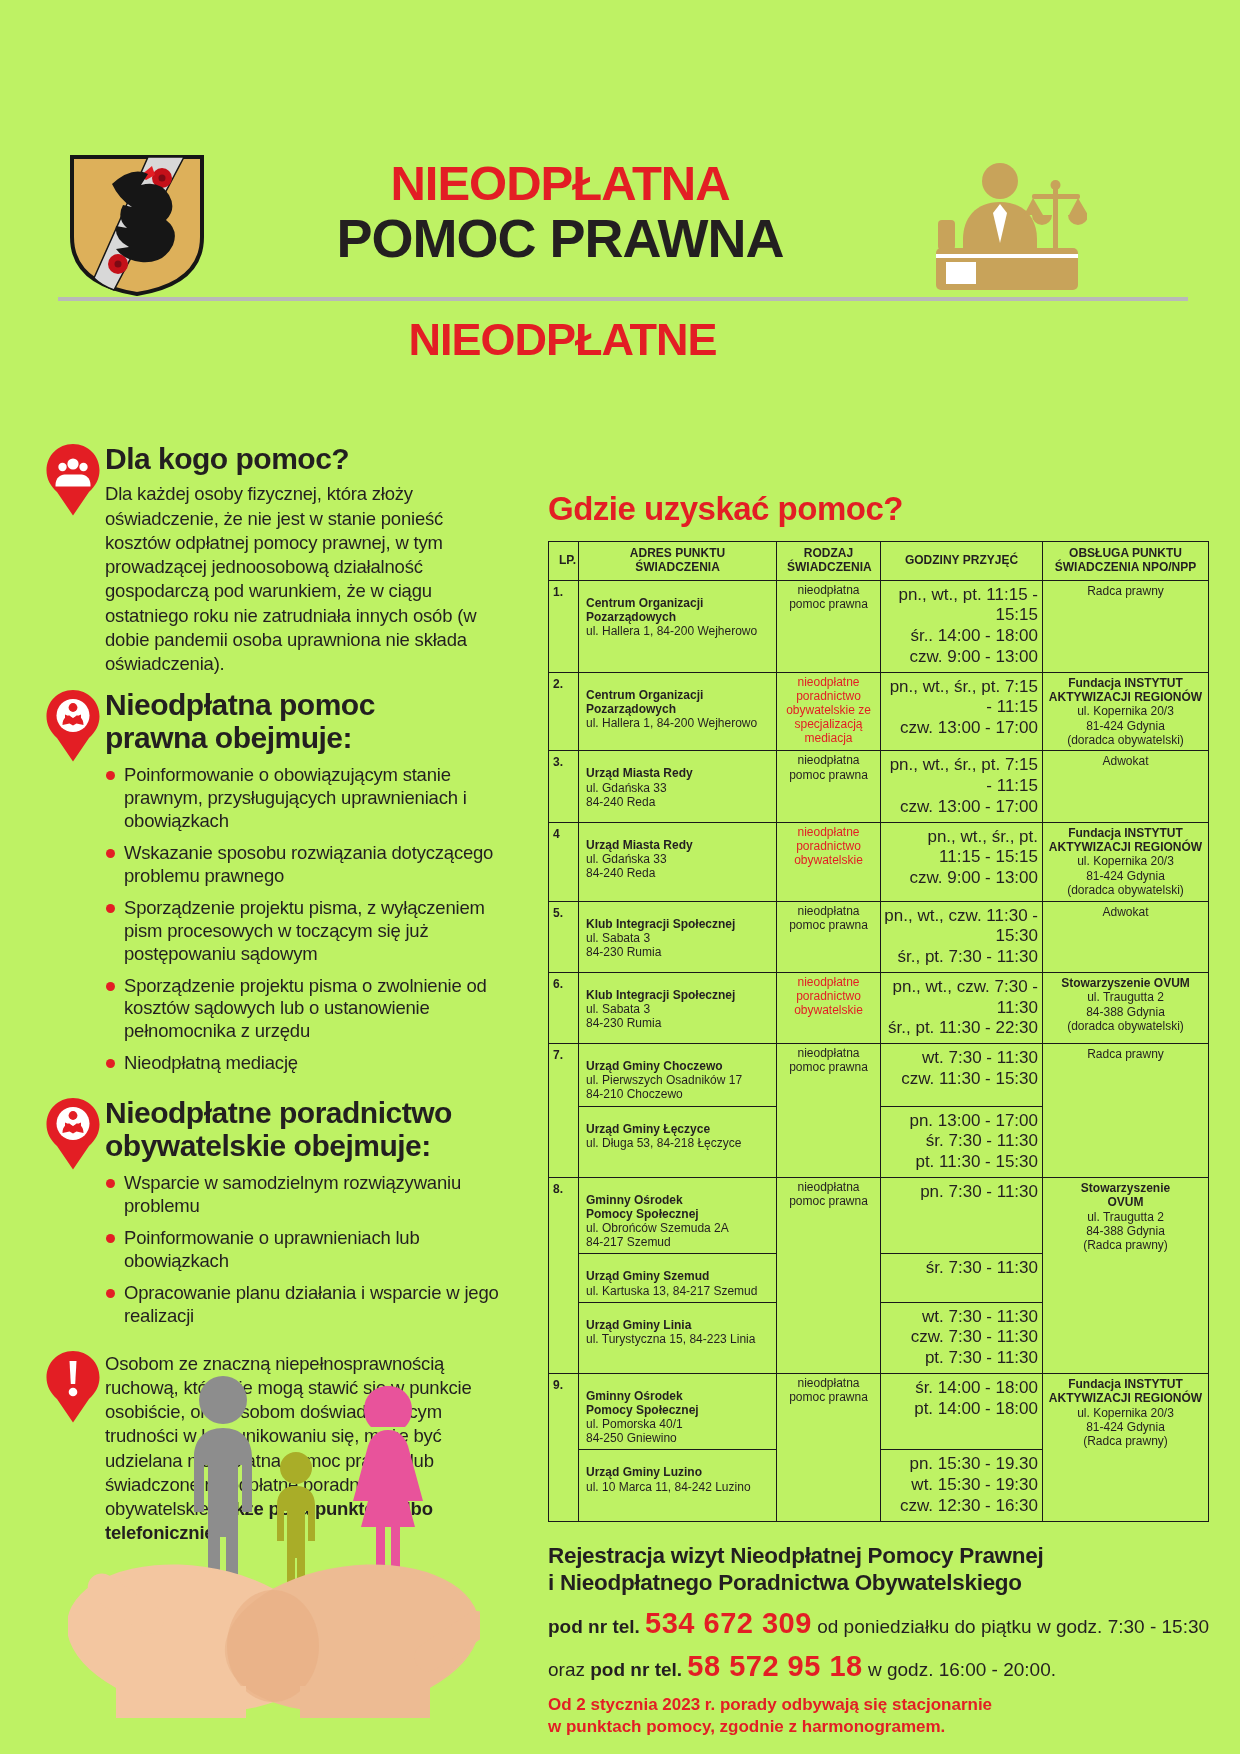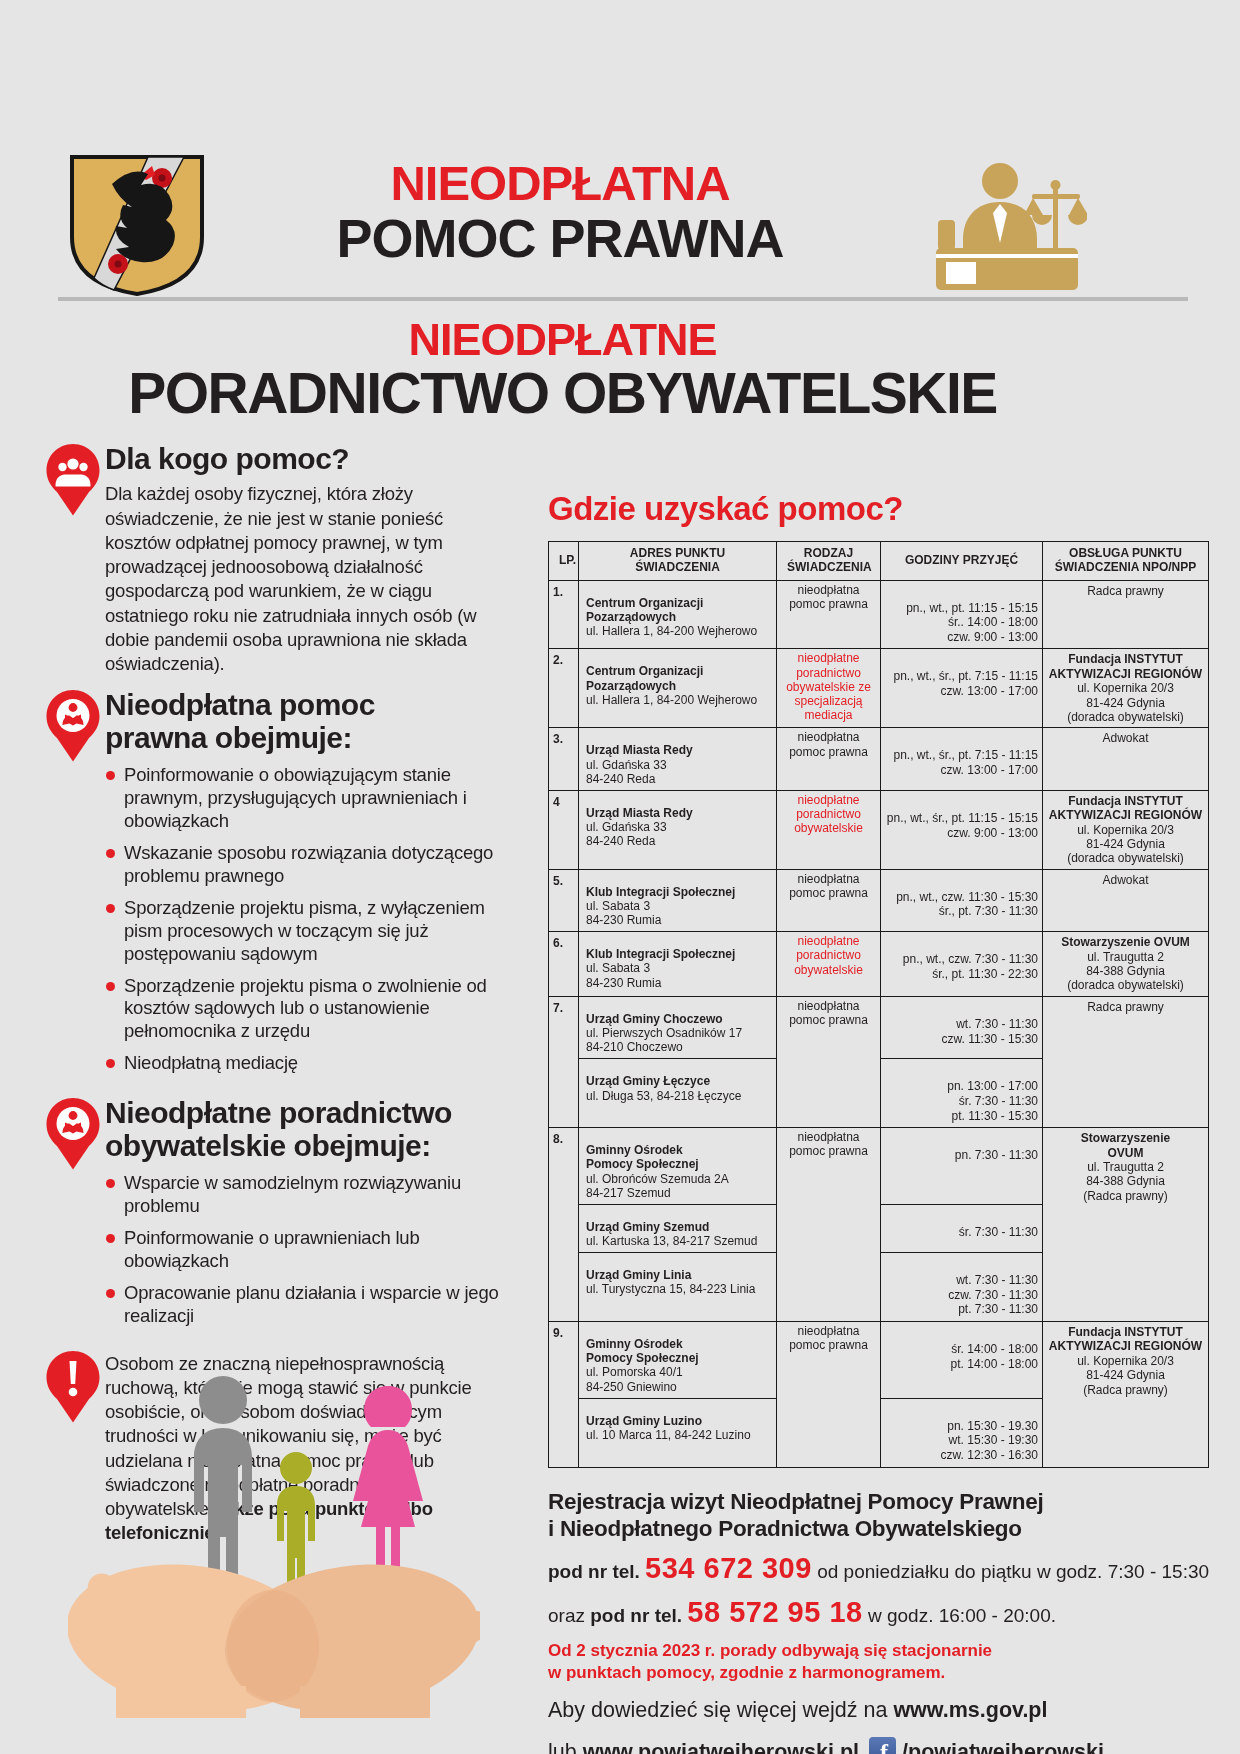--- a/index.html
+++ b/index.html
@@ -1,19 +1,19 @@
 <!DOCTYPE html>
 <html lang="pl"><head>
 <meta charset="utf-8">
 <style>
   * { margin:0; padding:0; box-sizing:border-box; }
   body { background:#888; }
   .page {
     position:relative; width:1240px; height:1754px; margin:0 auto;
-    background:#e5e5e5; overflow:hidden;
+    background:#bef264; overflow:hidden;
     font-family:"Liberation Sans", sans-serif; color:#231f20;
   }
   .pre { white-space:pre-line; }
 
   
   .crest { position:absolute; left:62px; top:150px; width:150px; height:150px; }
   .main-title { position:absolute; left:220px; top:158px; width:680px; text-align:center; }
   .main-title .t-red   { font-size:49px; font-weight:bold; letter-spacing:-1px; color:#e31e24; line-height:1.06; }
   .main-title .t-black { font-size:54px; font-weight:bold; letter-spacing:-1px; color:#231f20; line-height:1.06; }
   .lawyer-ic { position:absolute; left:912px; top:158px; width:175px; height:135px; }
@@ -46,21 +46,21 @@
   table.help th {
     font-size:12px; font-weight:bold; text-align:center; vertical-align:middle;
     padding:5px 10px; line-height:1.15; white-space:pre-line;
   }
   td.lp { font-size:12px; font-weight:bold; padding:4px 0 0 4px; }
   td.addr { padding:15px 4px 4px 7px; }
   .addr-name { font-size:12px; font-weight:bold; line-height:1.18; white-space:pre-line; }
   .addr-lines { font-size:12px; line-height:1.18; white-space:pre-line; }
   td.rodzaj { font-size:12px; text-align:center; vertical-align:middle; line-height:1.18; white-space:pre-line; padding:2px; }
   td.rodzaj.red { color:#e31e24; }
-  td.hours { font-size:12px; text-align:right; padding:20px 4px 4px 2px; line-height:1.22; white-space:pre-line; }
+  td.hours { font-size:17px; text-align:right; padding:4px 4px 4px 2px; line-height:1.22; white-space:pre-line; }
   td.obs { text-align:center; vertical-align:middle; padding:3px 2px; }
   .obs-bold { font-size:12px; font-weight:bold; line-height:1.2; white-space:pre-line; }
   .obs-text { font-size:12px; line-height:1.2; white-space:pre-line; }
 
   
   .registration { margin-top:20px; }
   .reg-h { font-size:22.5px; font-weight:bold; line-height:1.22; letter-spacing:-0.3px; }
   .tel-line { margin-top:9px; font-size:19px; line-height:1.2; }
   .tel-line .lbl { font-weight:bold; }
   .phone { font-size:29px; font-weight:bold; color:#e31e24; letter-spacing:0.5px; }
@@ -106,21 +106,20 @@
     </g>
     <path d="M88 46 l7 9 -7 30 -7 -30 z" fill="#ffffff"></path>
     <rect x="24" y="96" width="142" height="4" fill="#ffffff"></rect>
     <rect x="34" y="104" width="30" height="22" fill="#ffffff"></rect>
   </svg>
 
   <div class="divider"></div>
 
   <div class="sub-title">
     <div class="t-red">NIEODPŁATNE</div>
-    <div class="t-black">PORADNICTWO OBYWATELSKIE</div>
   </div>
 
   <div class="left-col">
 
     <div class="section">
       <svg class="pin" viewBox="0 0 56 74">
         <path d="M28 1 C13 1 1.5 12.5 1.5 27.5 c0 8.5 4 15.5 10.5 21.5 L28 72.5 44 49 c6.5 -6 10.5 -13 10.5 -21.5 C54.5 12.5 43 1 28 1 Z" fill="#e31e24"></path>
         <g fill="#ffffff">
           <circle cx="17.5" cy="24" r="4.2"></circle>
           <circle cx="38.5" cy="24" r="4.2"></circle>

